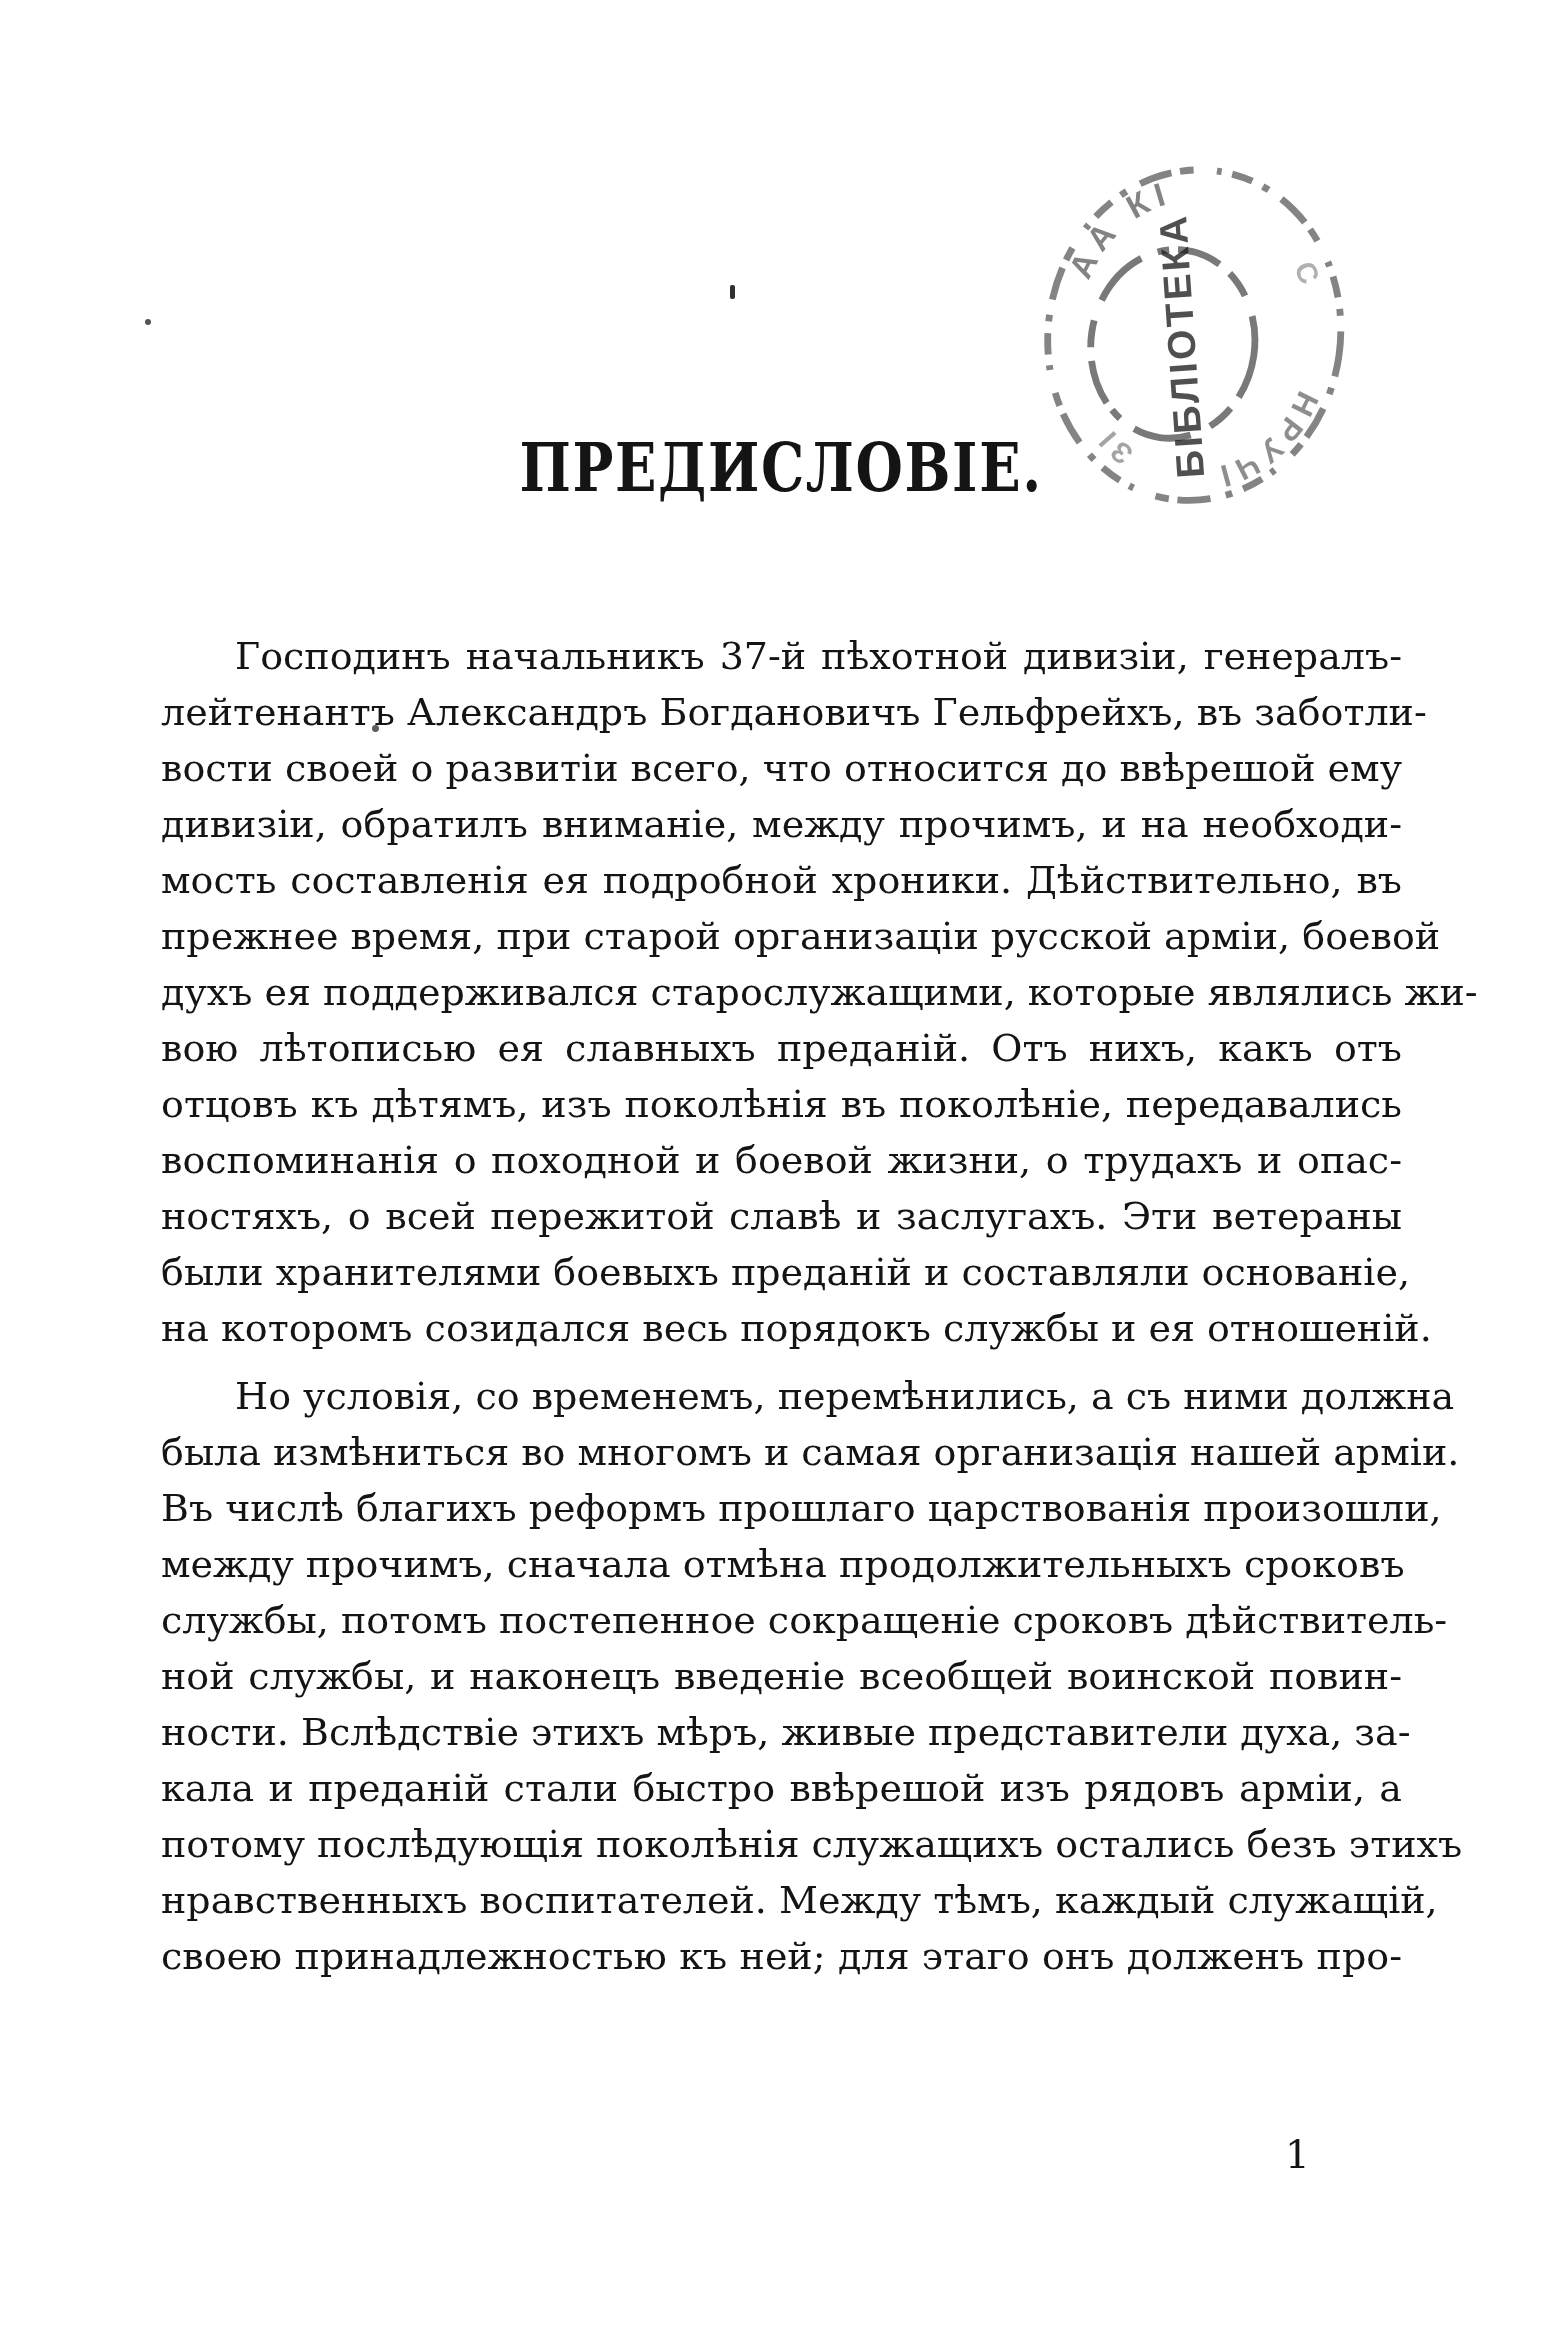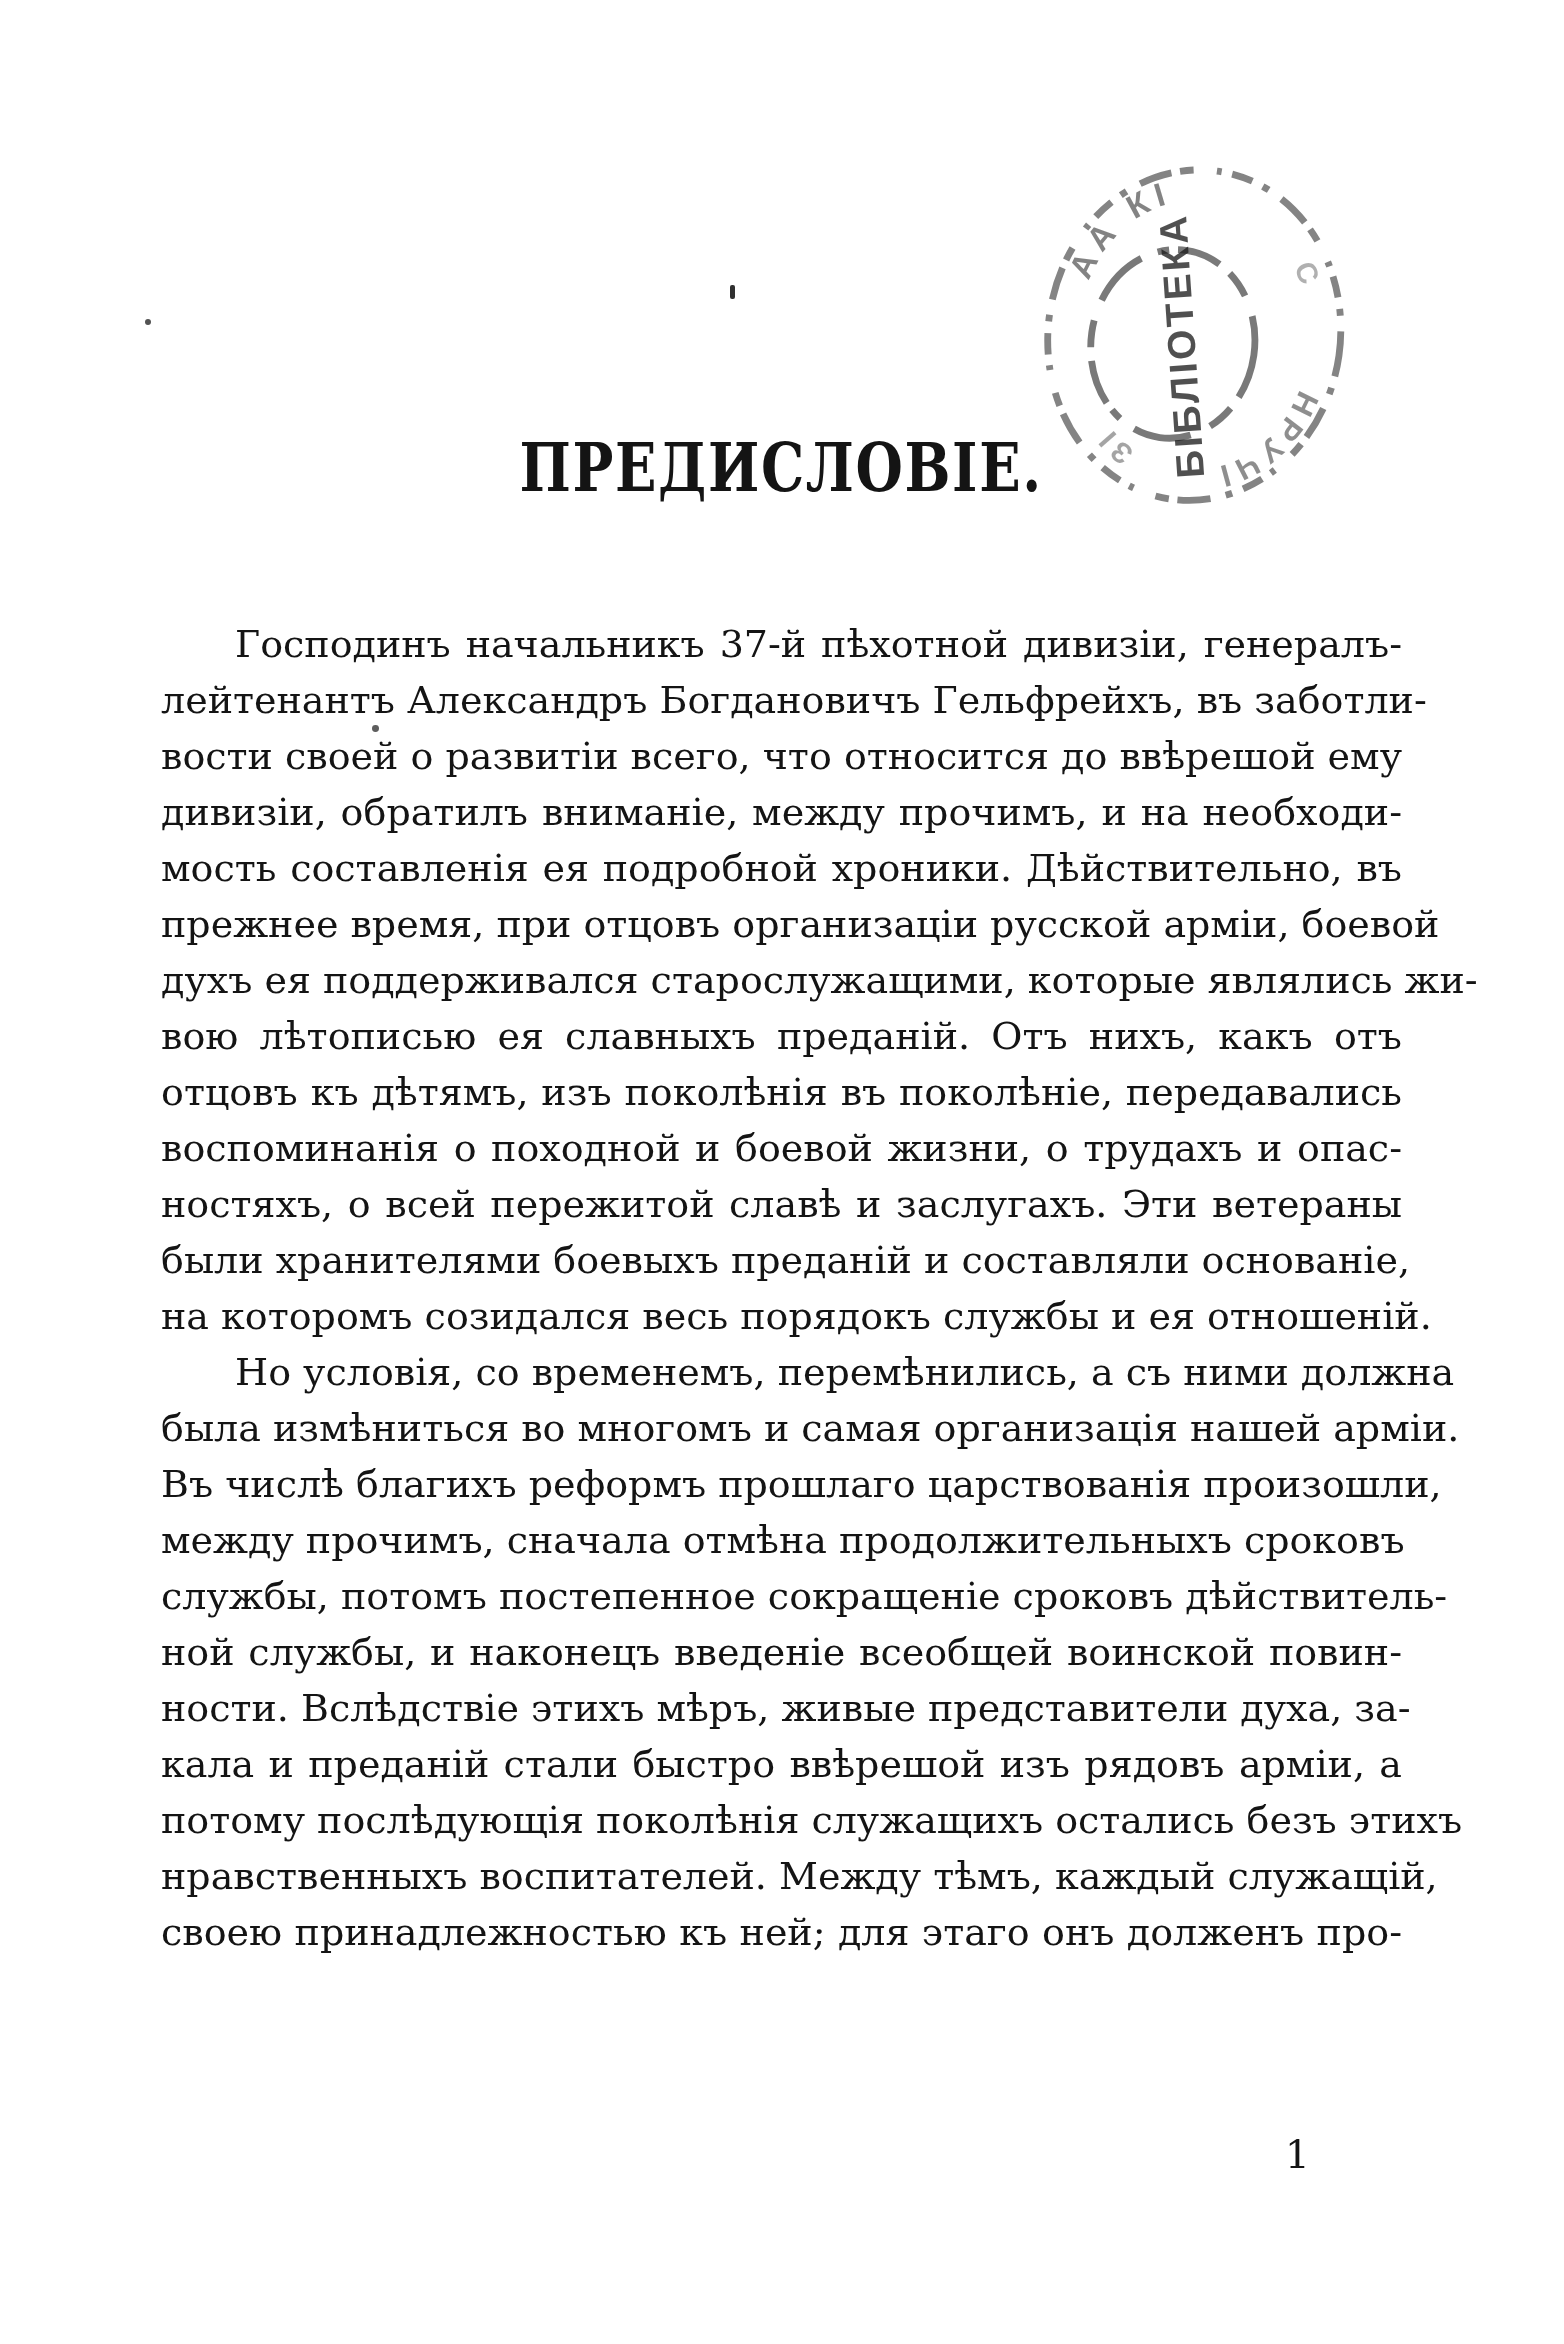--- a/index.html
+++ b/index.html
@@ -25,21 +25,21 @@
   }
   .line{
     height:56px;line-height:56px;
     font-size:38px;
     text-align:justify;
     -moz-text-align-last:justify;
     text-align-last:justify;
     white-space:nowrap;
     overflow:visible;
   }
-  .line.indent{padding-left:74px;}
+  .line.indent{padding-left:74px;margin-top:12px;}
   .page-number{
     position:absolute;left:1268px;top:2132px;width:59px;
     font-size:39px;text-align:center;
   }
   
   .speck{position:absolute;background:#1a1a1a;border-radius:2px;}
   .speck-a{left:730px;top:285px;width:4.9px;height:13.7px;opacity:.9;}
   .speck-b{left:145px;top:319px;width:5.9px;height:5.9px;border-radius:50%;opacity:.75;}
   .speck-c{left:372px;top:725px;width:6.8px;height:6.8px;border-radius:50%;opacity:.7;}
   .stamp{
@@ -87,21 +87,21 @@
   <div class="speck speck-a"></div>
   <div class="speck speck-b"></div>
   <div class="speck speck-c"></div>
 
   <div class="body-block">
     <div class="line indent">Господинъ начальникъ 37-й пѣхотной дивизіи, генералъ-</div>
     <div class="line">лейтенантъ Александръ Богдановичъ Гельфрейхъ, въ заботли-</div>
     <div class="line">вости своей о развитіи всего, что относится до ввѣрешой ему</div>
     <div class="line">дивизіи, обратилъ вниманіе, между прочимъ, и на необходи-</div>
     <div class="line">мость составленія ея подробной хроники. Дѣйствительно, въ</div>
-    <div class="line">прежнее время, при отцовъ организаціи русской арміи, боевой</div>
+    <div class="line">прежнее время, при старой организаціи русской арміи, боевой</div>
     <div class="line">духъ ея поддерживался старослужащими, которые являлись жи-</div>
     <div class="line">вою лѣтописью ея славныхъ преданій. Отъ нихъ, какъ отъ</div>
     <div class="line">отцовъ къ дѣтямъ, изъ поколѣнія въ поколѣніе, передавались</div>
     <div class="line">воспоминанія о походной и боевой жизни, о трудахъ и опас-</div>
     <div class="line">ностяхъ, о всей пережитой славѣ и заслугахъ. Эти ветераны</div>
     <div class="line">были хранителями боевыхъ преданій и составляли основаніе,</div>
     <div class="line">на которомъ созидался весь порядокъ службы и ея отношеній.</div>
     <div class="line indent">Но условія, со временемъ, перемѣнились, а съ ними должна</div>
     <div class="line">была измѣниться во многомъ и самая организація нашей арміи.</div>
     <div class="line">Въ числѣ благихъ реформъ прошлаго царствованія произошли,</div>

